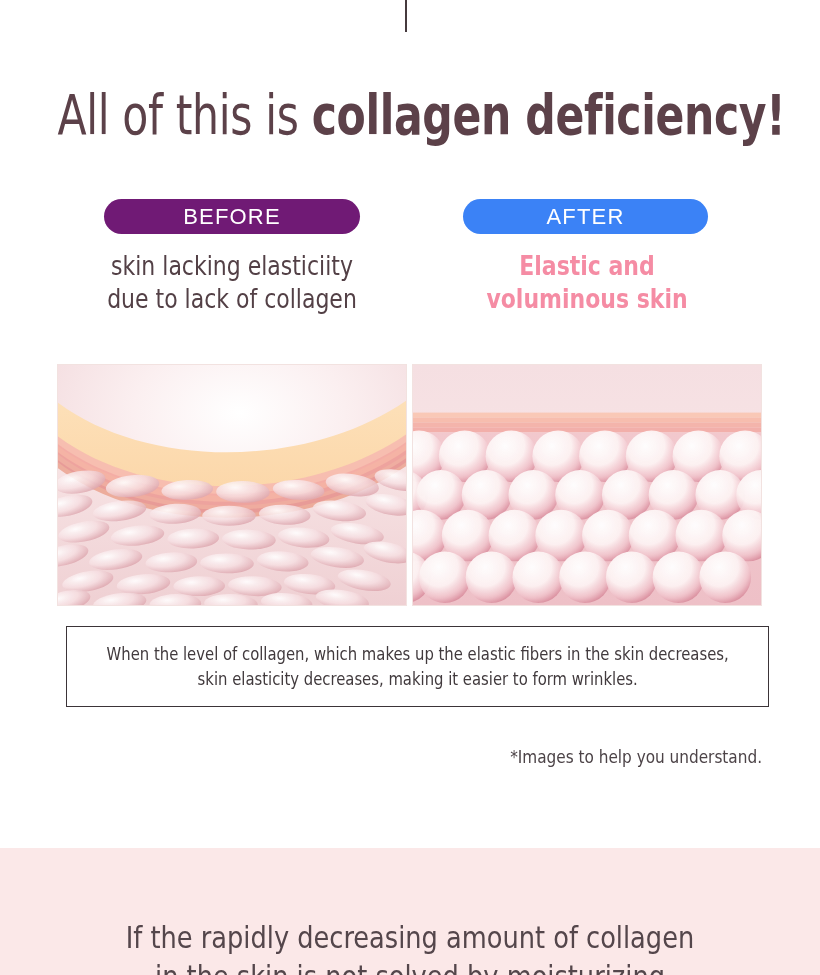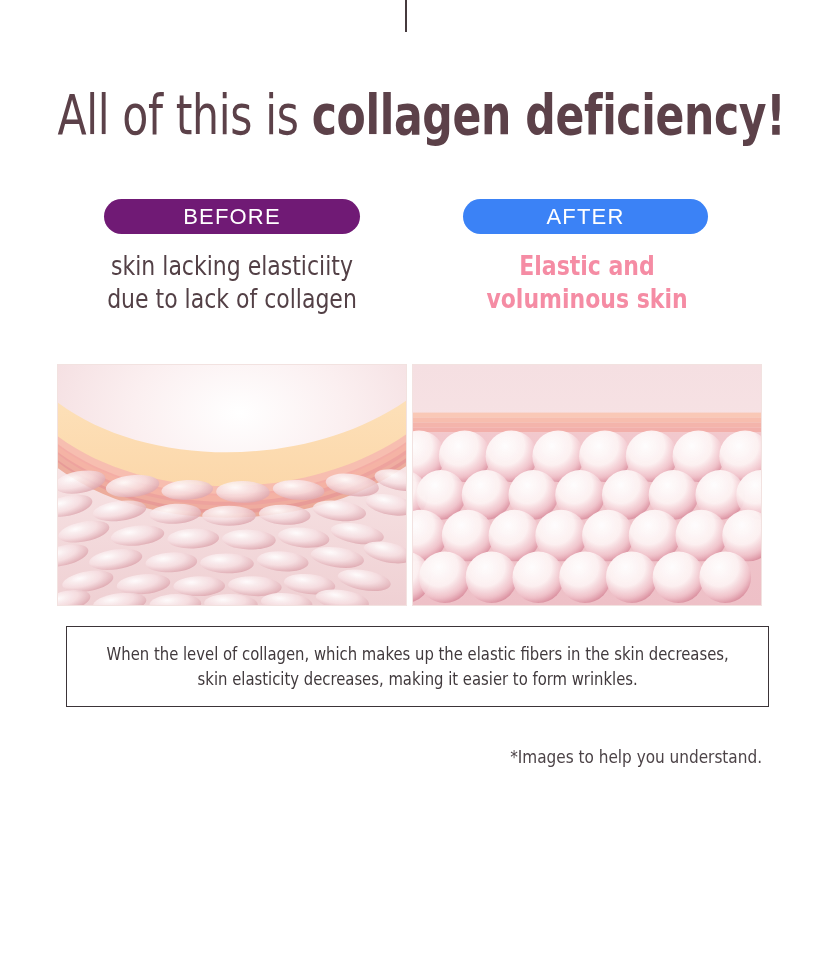--- a/index.html
+++ b/index.html
@@ -371,14 +371,20 @@
 
   <div class="caption-box">
     <div class="caption-text">
       <div>When the level of collagen, which makes up the elastic fibers in the skin decreases,</div>
       <div>skin elasticity  decreases, making it easier to form wrinkles.</div>
     </div>
   </div>
 
   <div class="footnote">*Images to help you understand.</div>
 
+  <div class="pink-band">
+    <div class="band-text">
+      <div>If the rapidly decreasing amount of collagen</div>
+      <div>in the skin is not solved by moisturizing</div>
+    </div>
+  </div>
 
 </div>
 
 </body></html>

